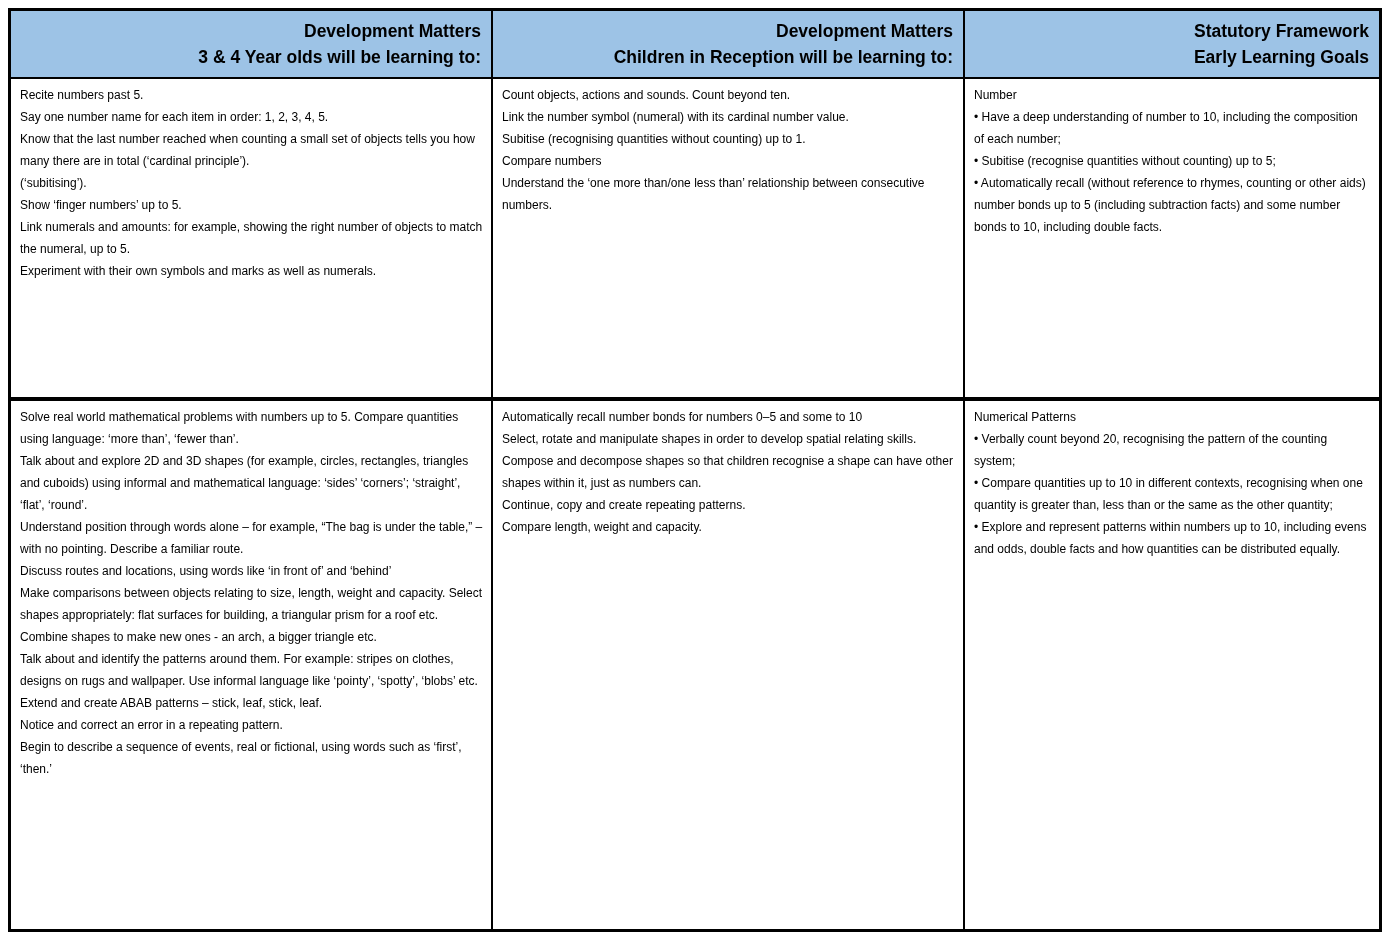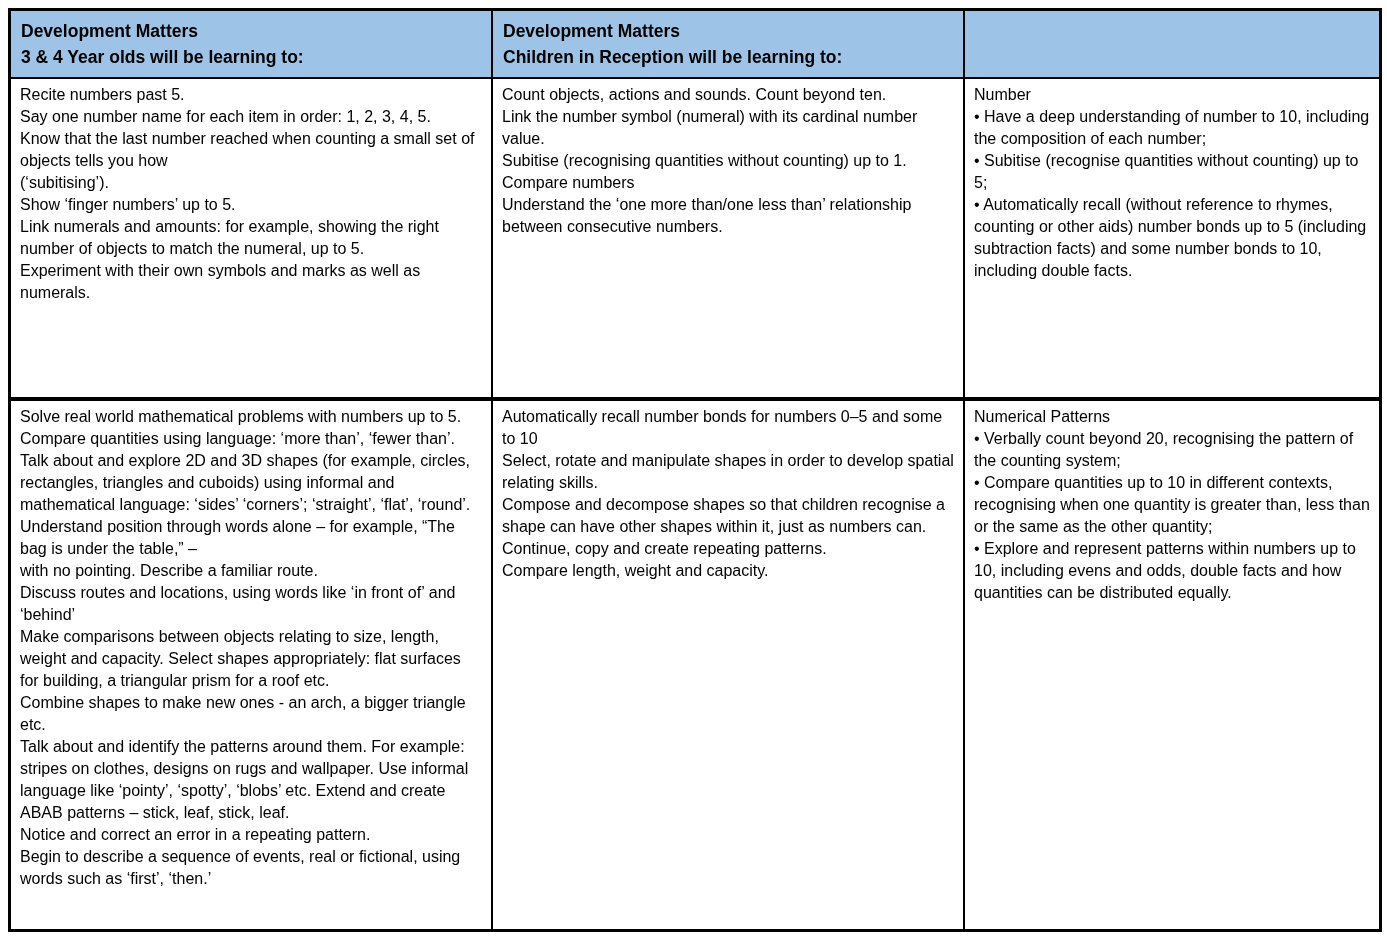--- a/index.html
+++ b/index.html
@@ -33,56 +33,61 @@
   }
   .row-2 { flex: 1; }
   .cell { overflow: hidden; }
   .col-1 { width: 482px; border-right: 2px solid #000; flex: none; }
   .col-2 { width: 472px; border-right: 2px solid #000; flex: none; }
   .col-3 { flex: 1; }
   .header-cell {
     display: flex;
     flex-direction: column;
     justify-content: center;
-    align-items: flex-start;
+    align-items: flex-end;
     text-align: center;
     font-weight: bold;
     font-size: 17.5px;
     line-height: 26px;
     padding: 0 10px;
   }
   .body-row .cell {
-    font-size: 16px;
+    font-size: 12px;
     line-height: 22px;
     padding: 5px 8px 6px 9px;
   }
   .para { margin: 0; }
   .bold { font-weight: normal; }
 </style>
 </head>
 <body>
 
 <div class="dm-table">
 
   <div class="row header-row">
     <div class="cell col-1 header-cell">
       <div>Development Matters</div>
       <div>3 &amp; 4 Year olds will be learning to:</div>
     </div>
     <div class="cell col-2 header-cell">
       <div>Development Matters</div>
       <div>Children in Reception will be learning to:</div>
     </div>
+    <div class="cell col-3 header-cell">
+      <div>Statutory Framework</div>
+      <div>Early Learning Goals</div>
+    </div>
   </div>
 
   <div class="row body-row row-1">
     <div class="cell col-1">
         <div class="para">Recite numbers past 5.</div>
         <div class="para">Say one number name for each item in order: 1, 2, 3, 4, 5.</div>
         <div class="para">Know that the last number reached when counting a small set of objects tells you how</div>
+        <div class="para">many there are in total (‘cardinal principle’).</div>
         <div class="para">(‘subitising’).</div>
         <div class="para">Show ‘finger numbers’ up to 5.</div>
         <div class="para">Link numerals and amounts: for example, showing the right number of objects to match the numeral, up to 5.</div>
         <div class="para">Experiment with their own symbols and marks as well as numerals.</div>
       </div>
     <div class="cell col-2">
         <div class="para">Count objects, actions and sounds. Count beyond ten.</div>
         <div class="para">Link the number symbol (numeral) with its cardinal number value.</div>
         <div class="para">Subitise (recognising quantities without counting) up to 1.</div>
         <div class="para">Compare numbers</div>

